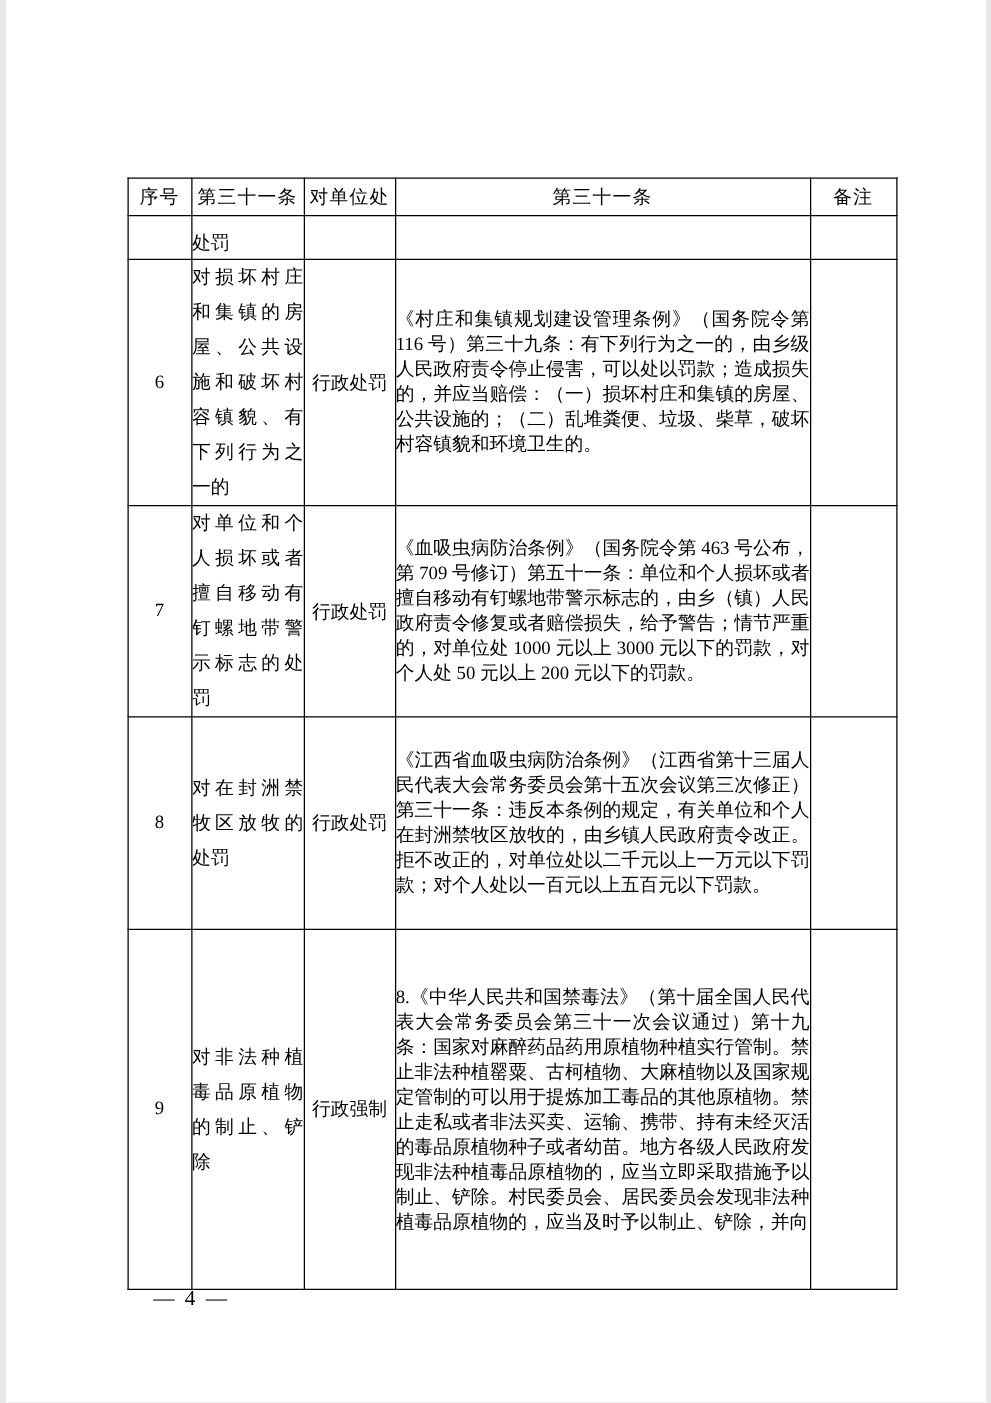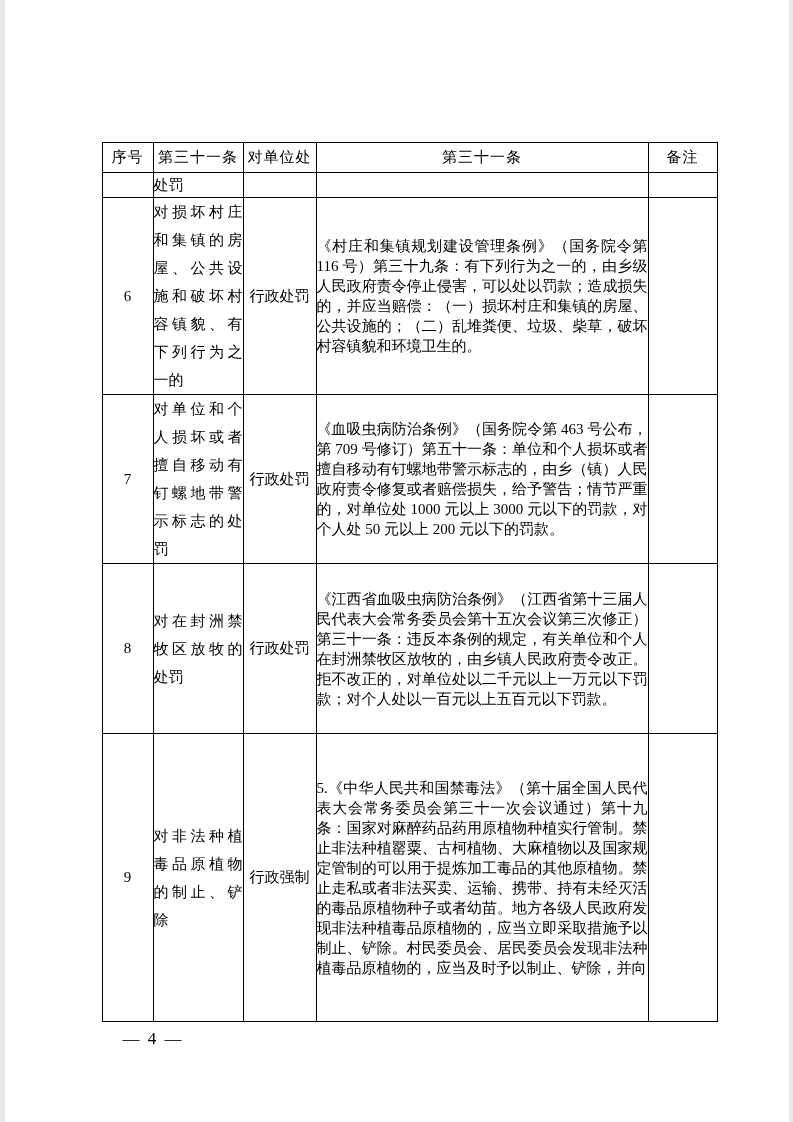--- a/index.html
+++ b/index.html
@@ -45,21 +45,21 @@
     font-size: 15px;
   }
   .c-name {
     text-align: justify;
     text-justify: inter-character;
     padding: 2px 7px;
     line-height: 28px;
   }
   tr.row-partial .c-name {
     line-height: 23px;
-    padding-top: 0;
+    padding-top: 11px;
     padding-bottom: 0;
   }
   .c-type { text-align: center; }
   .c-basis {
     text-align: justify;
     text-justify: inter-character;
     padding: 2px 6px;
     line-height: 20px;
   }
   .c-note {}
@@ -120,21 +120,21 @@
         <td class="c-num">8</td>
         <td class="c-name">对在封洲禁牧区放牧的处罚</td>
         <td class="c-type">行政处罚</td>
         <td class="c-basis">《江西省血吸虫病防治条例》（江西省第十三届人民代表大会常务委员会第十五次会议第三次修正）第三十一条：违反本条例的规定，有关单位和个人在封洲禁牧区放牧的，由乡镇人民政府责令改正。拒不改正的，对单位处以二千元以上一万元以下罚款；对个人处以一百元以上五百元以下罚款。</td>
         <td class="c-note"></td>
       </tr>
       <tr class="row-9">
         <td class="c-num">9</td>
         <td class="c-name">对非法种植毒品原植物的制止、铲除</td>
         <td class="c-type">行政强制</td>
-        <td class="c-basis">5.《中华人民共和国禁毒法》（第十届全国人民代表大会常务委员会第三十一次会议通过）第十九条：国家对麻醉药品药用原植物种植实行管制。禁止非法种植罂粟、古柯植物、大麻植物以及国家规定管制的可以用于提炼加工毒品的其他原植物。禁止走私或者非法买卖、运输、携带、持有未经灭活的毒品原植物种子或者幼苗。地方各级人民政府发现非法种植毒品原植物的，应当立即采取措施予以制止、铲除。村民委员会、居民委员会发现非法种植毒品原植物的，应当及时予以制止、铲除，并向</td>
+        <td class="c-basis">8.《中华人民共和国禁毒法》（第十届全国人民代表大会常务委员会第三十一次会议通过）第十九条：国家对麻醉药品药用原植物种植实行管制。禁止非法种植罂粟、古柯植物、大麻植物以及国家规定管制的可以用于提炼加工毒品的其他原植物。禁止走私或者非法买卖、运输、携带、持有未经灭活的毒品原植物种子或者幼苗。地方各级人民政府发现非法种植毒品原植物的，应当立即采取措施予以制止、铲除。村民委员会、居民委员会发现非法种植毒品原植物的，应当及时予以制止、铲除，并向</td>
         <td class="c-note"></td>
       </tr>
     </tbody>
   </table>
 
   <div class="page-number">— 4 —</div>
 
 </div>
 
 </body></html>

